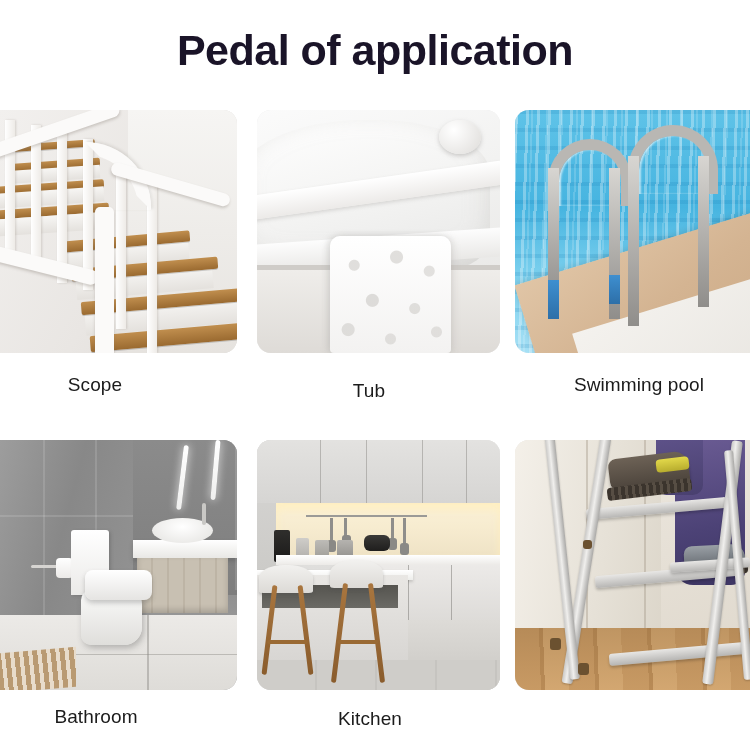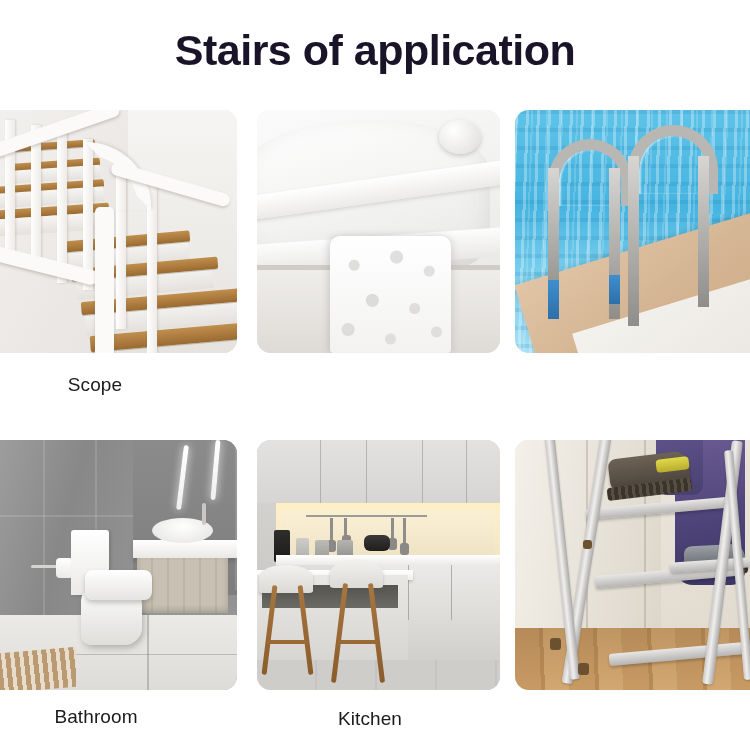--- a/index.html
+++ b/index.html
@@ -426,21 +426,21 @@
   .pd-foot {
     position:absolute; width:11px; height:12px; border-radius:3px;
     background:#6b5130;
   }
 </style>
 </head>
 <body>
 
 <div class="page">
 
-  <div class="title">Stairs of application</div>
+  <div class="title">Pedal of application</div>
 
   <div class="grid-row row1">
 
     <div class="tile col1">
       <div class="scene s-stairs">
         <div class="st-wall-r"></div>
 
         <div class="st-tread" style="left:-6%; top:40%;  width:52%; height:9px;  transform:rotate(-4deg);"></div>
         <div class="st-riser" style="left:-6%; top:43.5%;width:52%; height:7%;  transform:rotate(-4deg);"></div>
         <div class="st-tread" style="left:-2%; top:30%;  width:46%; height:8px;  transform:rotate(-4deg);"></div>
@@ -497,20 +497,22 @@
         <div class="pl-rail-blue" style="left:40%; top:68%; height:12%;"></div>
 
         <div class="pl-rail-u" style="left:48%; top:6%; width:68px; height:58px;"></div>
         <div class="pl-rail" style="left:48%; top:19%; width:0; height:70%; border-width:0 0 0 11px; border-left-color:#c0beba;"></div>
         <div class="pl-rail" style="left:78%; top:19%; width:0; height:62%; border-width:0 0 0 11px; border-left-color:#b5b3af;"></div>
       </div>
     </div>
   </div>
 
   <div class="caption cap-stairs">Scope</div>
+  <div class="caption cap-tub">Tub</div>
+  <div class="caption cap-pool">Swimming pool</div>
 
   <div class="grid-row row2">
 
     <div class="tile col1">
       <div class="scene s-bath">
         <div class="bt-wall-l"></div>
         <div class="bt-wall-r"></div>
         <div class="bt-tileline" style="left:18%; top:0; width:2px; height:72%;"></div>
         <div class="bt-tileline" style="left:40%; top:0; width:2px; height:68%;"></div>
         <div class="bt-tileline" style="left:0; top:30%; width:56%; height:2px;"></div>

